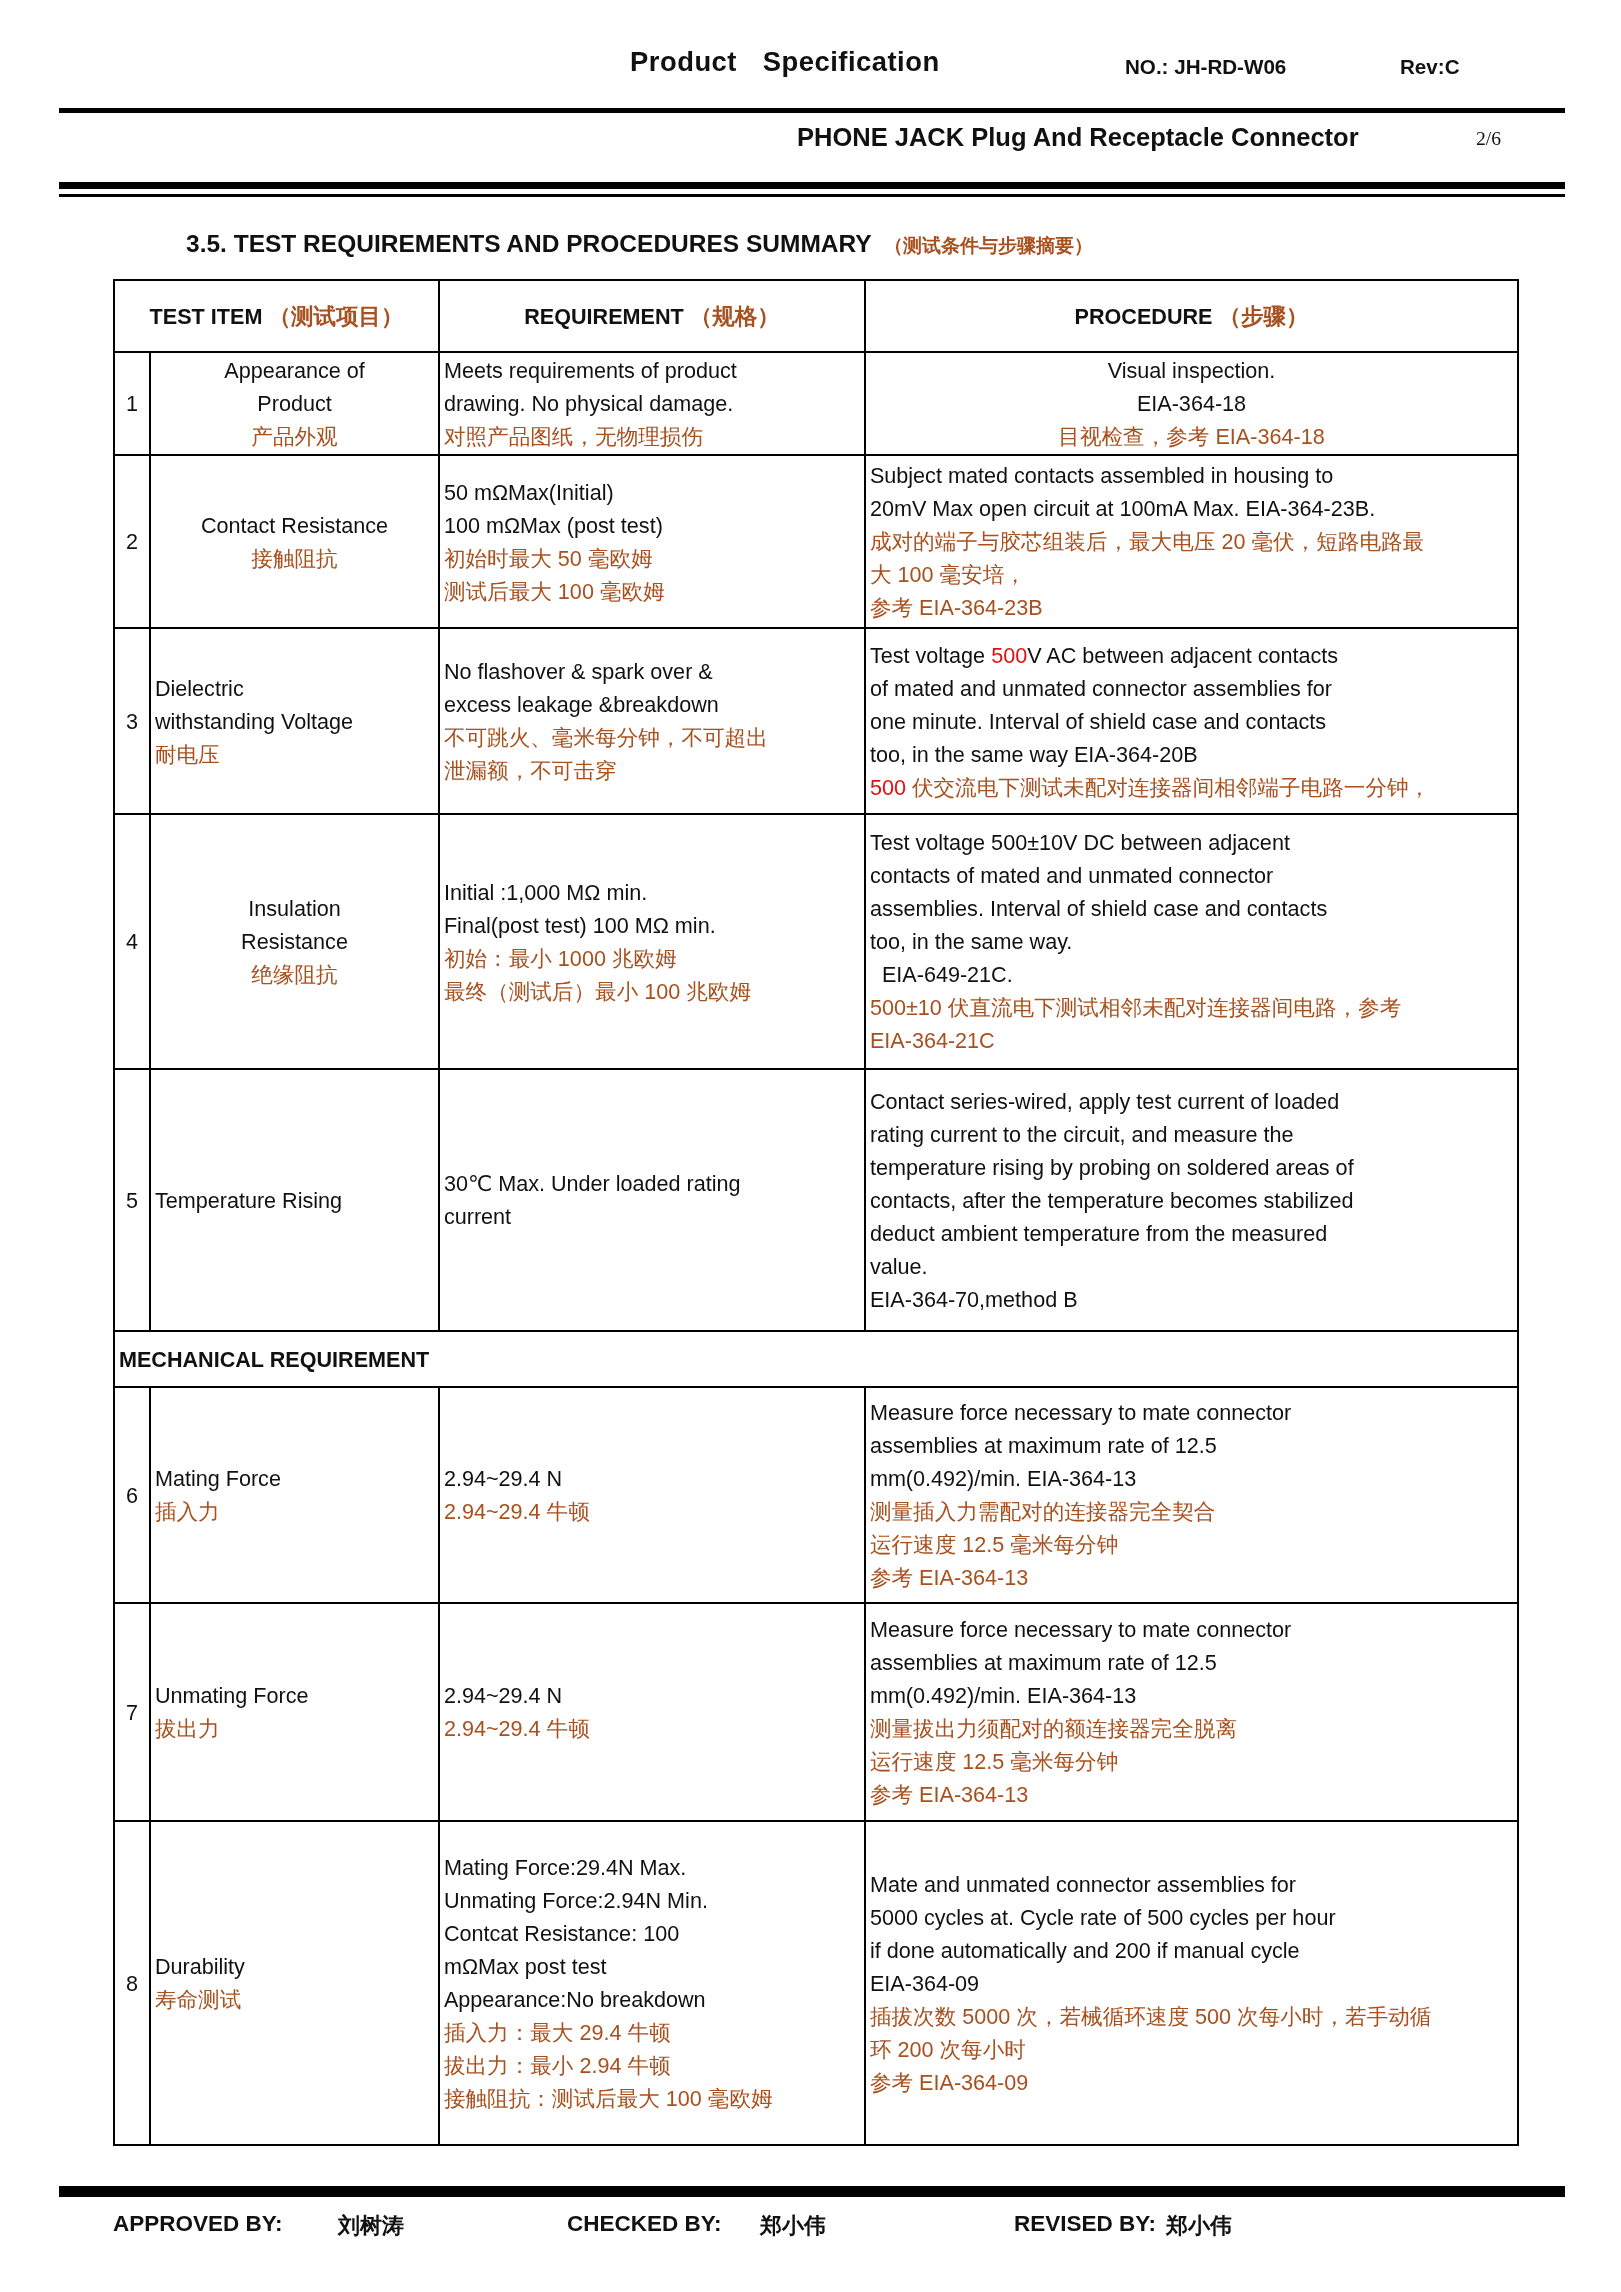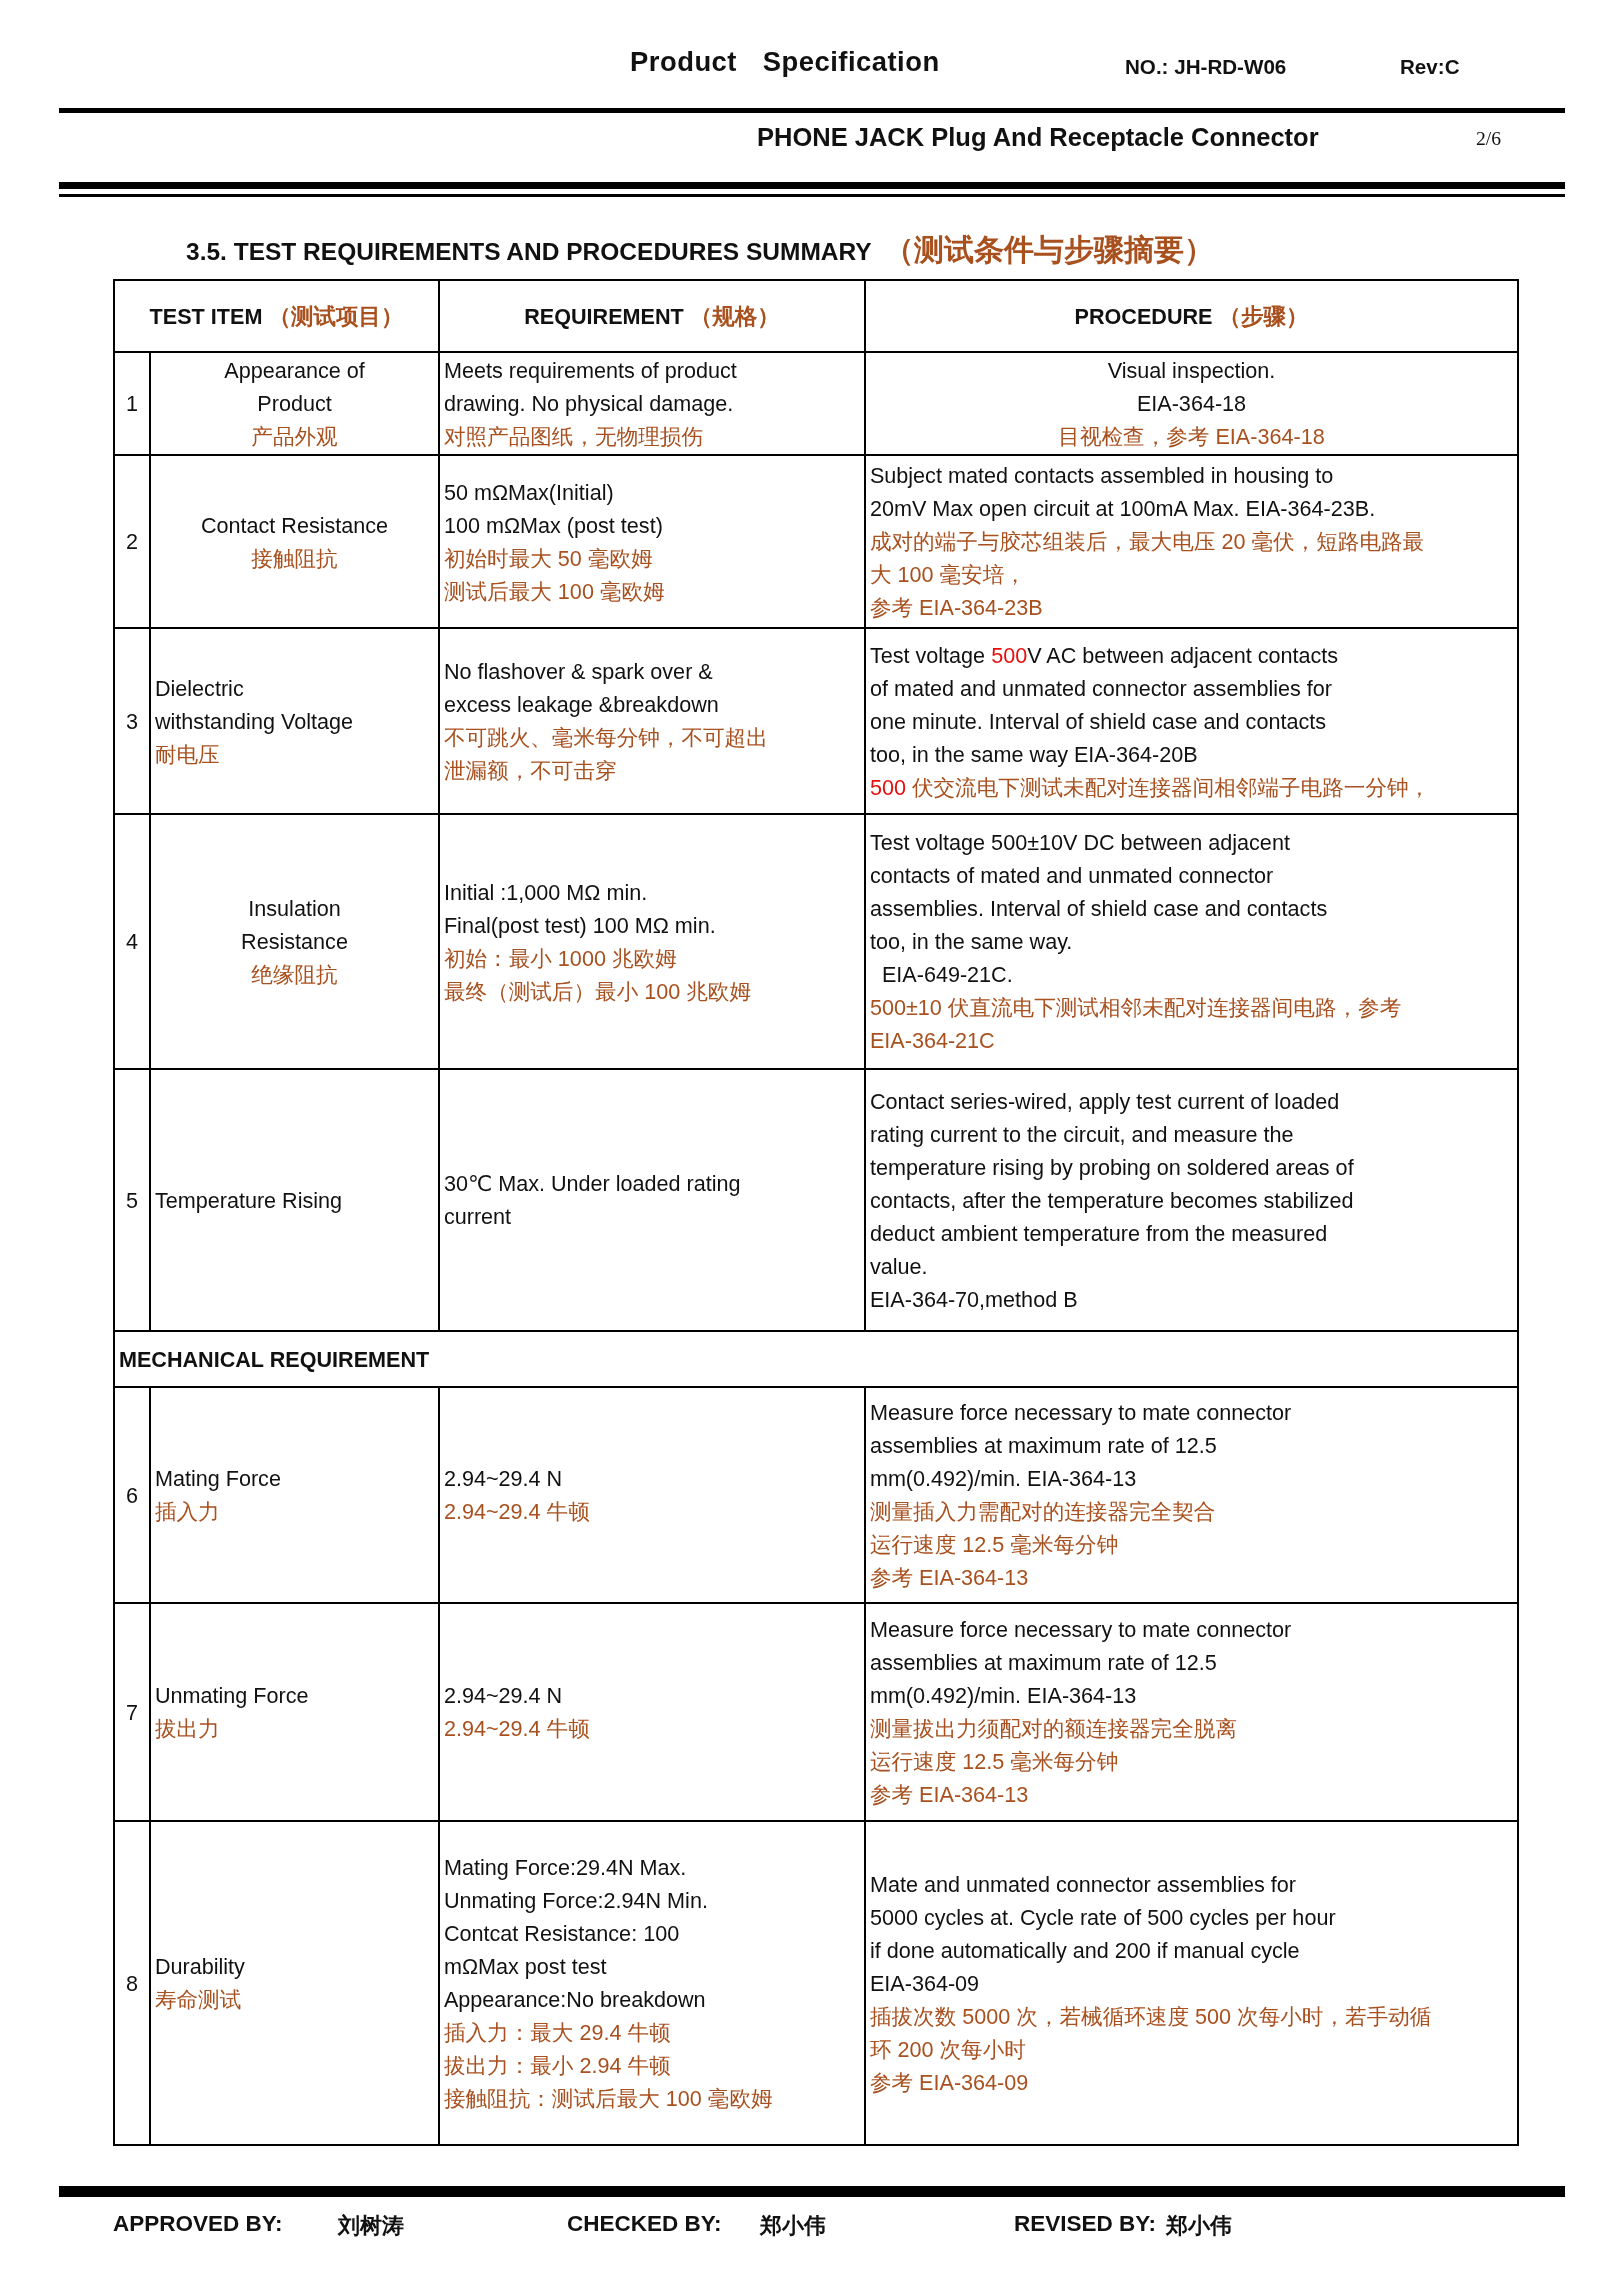--- a/index.html
+++ b/index.html
@@ -10,28 +10,28 @@
     color:#111; position:relative; overflow:hidden;
   }
   .abs { position:absolute; }
   .rule { position:absolute; background:#000; }
 
   
   .doc-title { left:630px; top:46px; font-size:27.4px; font-weight:bold; word-spacing:17.6px; letter-spacing:0.5px; }
   .doc-no    { left:1125px; top:55px; font-size:20.6px; font-weight:bold; }
   .doc-rev   { left:1400px; top:55px; font-size:20.6px; font-weight:bold; }
   .rule1 { left:59px; top:108px; width:1506px; height:4.9px; }
-  .product-title { left:757px; top:123px; font-size:25.5px; font-weight:bold; }
+  .product-title { left:797px; top:123px; font-size:25.5px; font-weight:bold; }
   .page-num { left:1476px; top:128px; font-size:19.6px; font-family:"Liberation Serif","DejaVu Serif",serif; }
   .rule2 { left:59px; top:182px; width:1506px; height:6.9px; }
   .rule3 { left:59px; top:194px; width:1506px; height:2.9px; }
 
   
   .section-title { left:186px; top:230px; font-size:24.5px; font-weight:bold; white-space:nowrap; }
-  .section-title .zh { color:var(--chinese-text); font-size:30px; margin-left:5.9px; }
+  .section-title .zh { color:var(--chinese-text); font-size:19px; margin-left:5.9px; }
 
   
   #spec-table { position:absolute; left:113px; top:279px; width:1405px; border-collapse:collapse; table-layout:fixed; }
   #spec-table th, #spec-table td {
     border:2px solid #000; padding:1px 3.9px; font-size:21.6px; line-height:33px;
     vertical-align:middle; overflow:hidden;
   }
   #spec-table { border:2.9px solid #000; }
   thead th { height:72px; font-size:25.5px; font-weight:bold; text-align:center; }
   thead .seg-zh { font-size:22.5px; font-weight:bold; }

